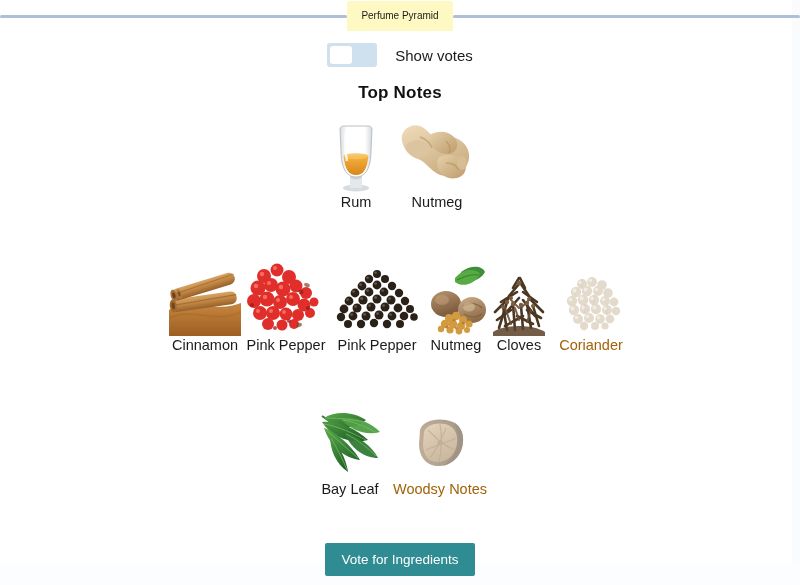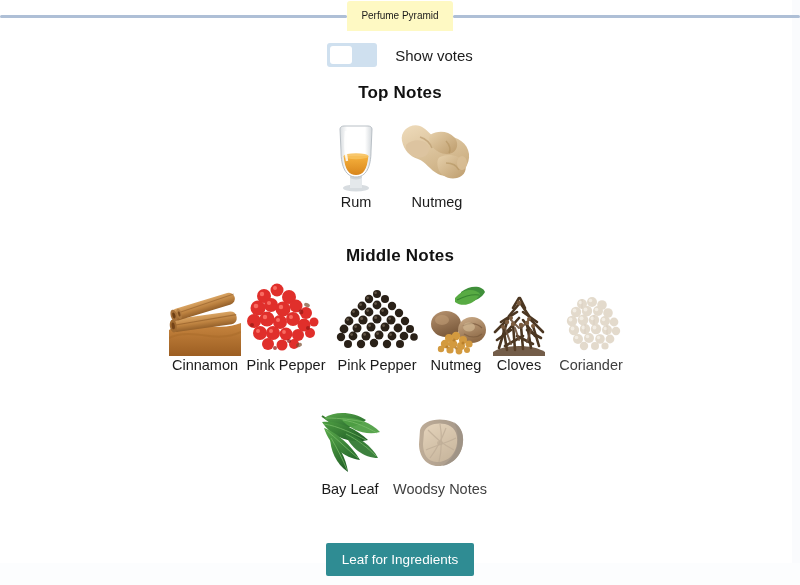--- a/index.html
+++ b/index.html
@@ -96,21 +96,21 @@
   .item .art {
     display: block;
     line-height: 0;
   }
   .item .cap {
     font-size: 14.5px;
     color: #1b1b1b;
     margin-top: 1px;
     white-space: nowrap;
   }
-  .item.muted .cap { color: #404040; }
+  .item.muted .cap { color: #a16207; }
   .item.muted .art { opacity: .55; }
 
   .sec-top   { position: absolute; top: 83px;  left: 0; width: 800px; }
   .sec-mid   { position: absolute; top: 246px; left: 0; width: 800px; }
   .sec-base  { position: absolute; top: 394px; left: 0; width: 800px; }
   .sec-top .row   { margin-top: 14px; }
   .sec-mid .row   { margin-top: 12px; }
   .sec-base .row  { margin-top: 12px; }
 
   
@@ -209,21 +209,20 @@
             <ellipse cx="66" cy="46" rx="5" ry="7" fill="#d9bf97" opacity=".8"></ellipse>
           </svg>
         </span>
         <span class="cap">Nutmeg</span>
       </div>
 
     </div>
   </div>
 
   <div class="sec-mid">
-    <div class="section-title">Middle Notes</div>
     <div class="row">
 
       <div class="item" style="width:74px;">
         <span class="art">
           <svg width="72" height="78" viewBox="0 0 72 78">
             <defs>
               <linearGradient id="cinPowder" x1="0" y1="0" x2="0" y2="1">
                 <stop offset="0%" stop-color="#c8863f"></stop>
                   <stop offset="100%" stop-color="#9c5e22"></stop>
               </linearGradient>
@@ -600,16 +599,16 @@
             <ellipse cx="30" cy="37" rx="3" ry="2.2" fill="#8d6d45" opacity=".7"></ellipse>
           </svg>
         </span>
         <span class="cap">Woodsy Notes</span>
       </div>
 
     </div>
   </div>
 
   <div class="btn-wrap">
-    <button class="vote-btn">Leaf for Ingredients</button>
+    <button class="vote-btn">Vote for Ingredients</button>
   </div>
 
 </div>
 
 </body></html>

